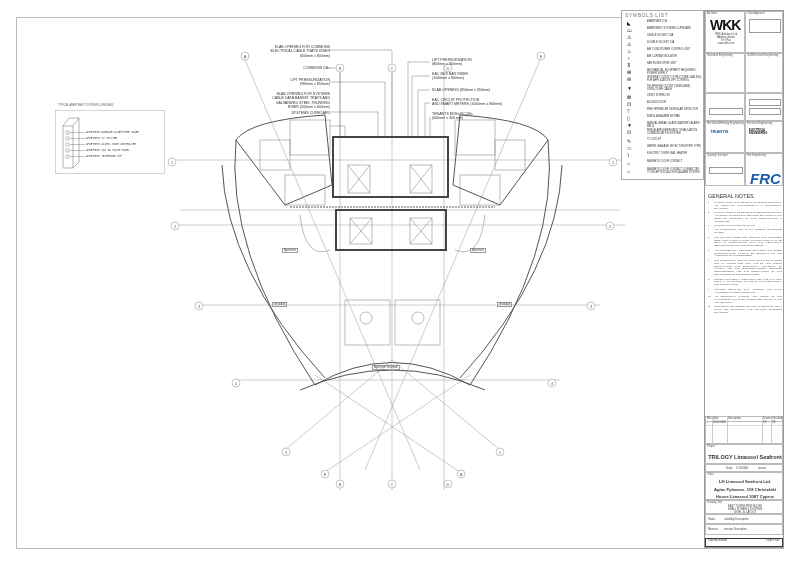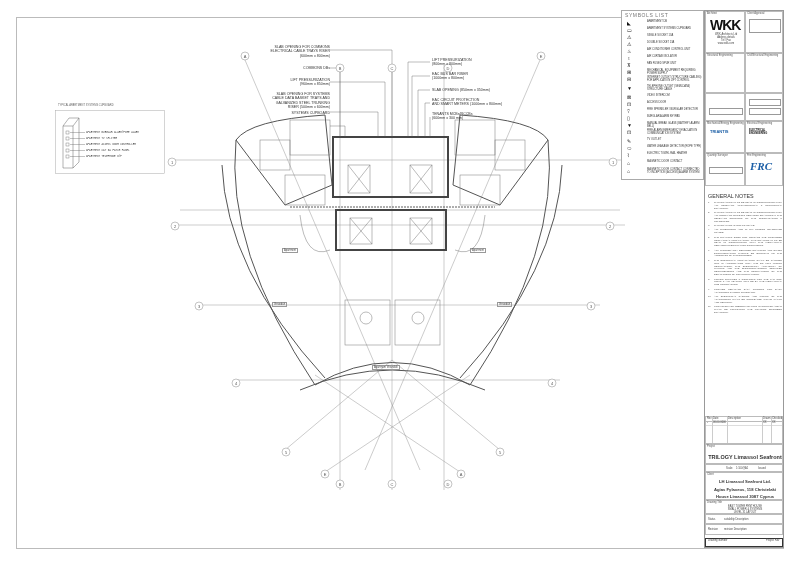--- a/index.html
+++ b/index.html
@@ -332,21 +332,21 @@
   <div class="cell" style="left:40px;top:110px;width:38px;height:32px;">
     <span class="cap">Electrical Engineering</span>
     <div style="position:absolute;left:3px;top:7px;font-size:2.6px;font-weight:bold;color:#111;">ELECTRICAL ENGINEERING</div>
   </div>
   <div class="cell" style="left:0;top:142px;width:40px;height:33px;">
     <span class="cap">Quantity Surveyor</span>
     <div style="position:absolute;left:3px;top:13px;width:32px;height:5px;border:0.5px solid #999;"></div>
   </div>
   <div class="cell" style="left:40px;top:142px;width:38px;height:33px;">
     <span class="cap">Fire Engineering</span>
-    <div style="position:absolute;left:4px;top:6px;font-size:11px;font-weight:bold;font-style:italic;color:#1b5ea6;font-family:Liberation Serif, serif;">FRC</div>
+    <div style="position:absolute;left:4px;top:16px;font-size:15px;font-weight:bold;font-style:italic;color:#1b5ea6;">FRC</div>
   </div>
 
   <div class="gn-title">GENERAL NOTES</div>
   <div class="gn">
     <div class="gn-item"><span class="n">1</span><span>THIS DRAWING IS TO BE READ IN CONJUNCTION WITH ALL RELEVANT ARCHITECTURAL &amp; STRUCTURAL DRAWINGS.</span></div>
     <div class="gn-item"><span class="n">2</span><span>THIS DRAWING IS TO BE READ IN CONJUNCTION WITH ALL RELEVANT BUILDING SERVICES DRAWINGS &amp; THE RELEVANT SECTIONS OF THE SPECIFICATION &amp; SCHEDULES.</span></div>
     <div class="gn-item"><span class="n">3</span><span>THIS DRAWING IS NOT TO SCALE.</span></div>
     <div class="gn-item"><span class="n">4</span><span>ALL DIMENSIONS ARE IN MM UNLESS OTHERWISE STATED.</span></div>
     <div class="gn-item"><span class="n">5</span><span>THE DRAWING DOES NOT INDICATE THE PROPOSED MECHANICAL INSTALLATION. THIS DRAWING IS TO BE READ IN CONJUNCTION WITH THE MECHANICAL SERVICES SPECIFICATION DOCUMENTS.</span></div>
     <div class="gn-item"><span class="n">6</span><span>ANY DISCREPANCY BETWEEN DRAWINGS AND OTHER DOCUMENTATION SHOULD BE BROUGHT TO THE ATTENTION OF THE ENGINEER.</span></div>

